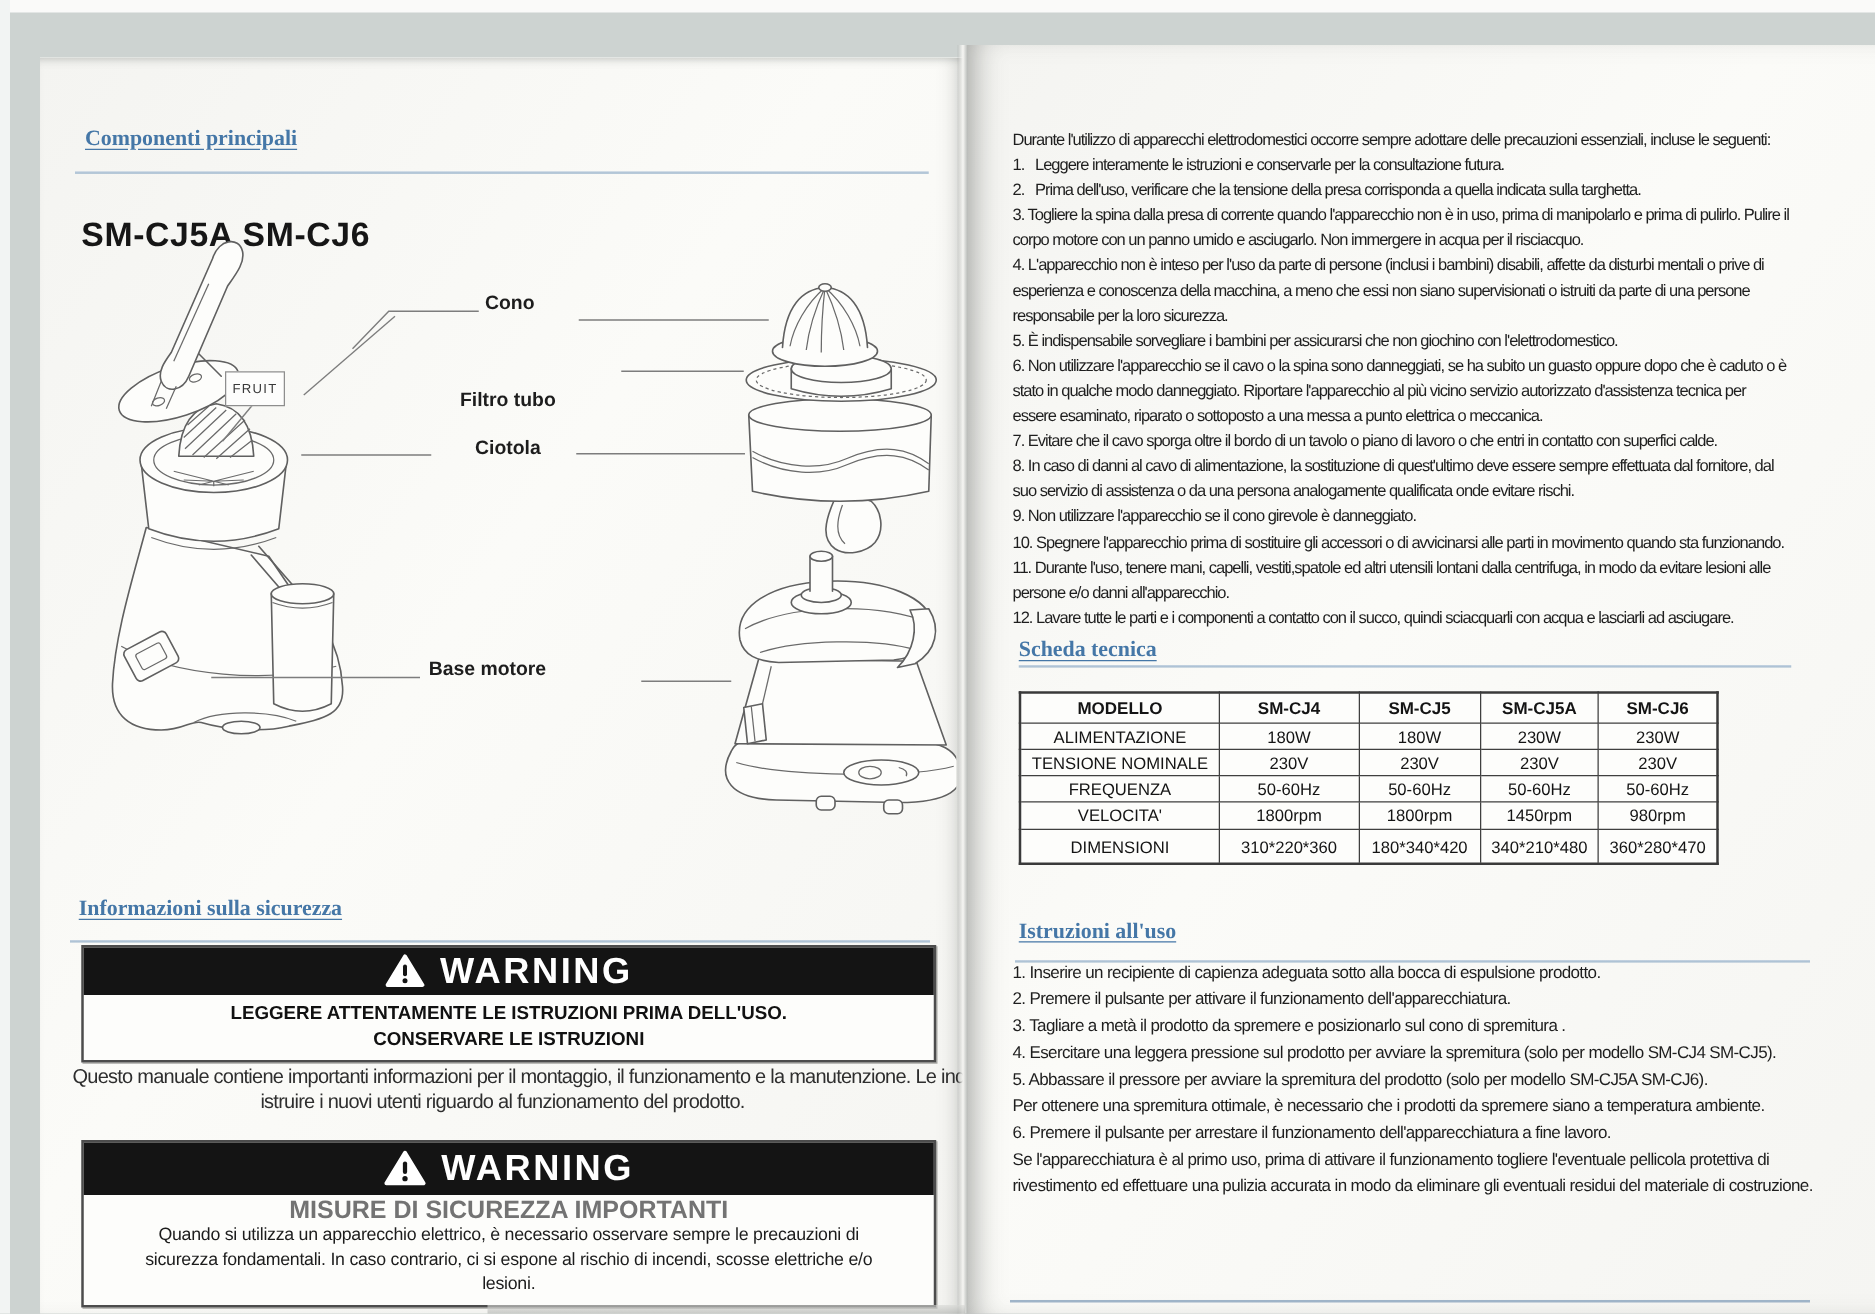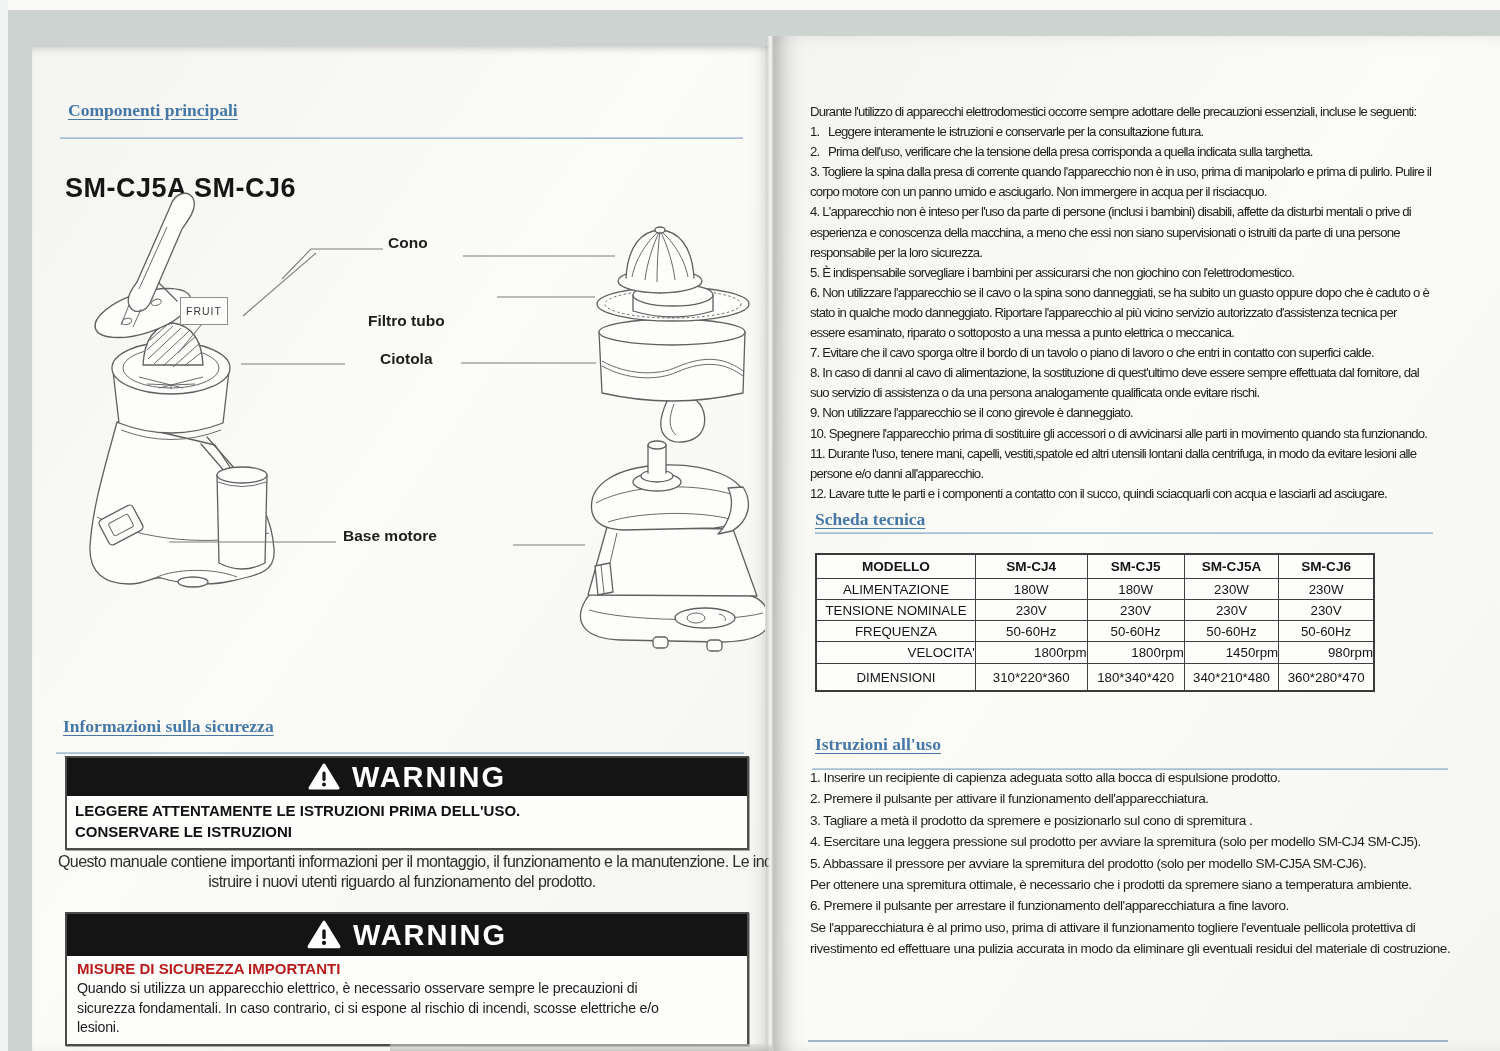--- a/index.html
+++ b/index.html
@@ -21,35 +21,35 @@
   .model-h{position:absolute;font-weight:bold;font-size:27px;letter-spacing:.5px;color:#161616;white-space:nowrap;}
   .model-h .fade{color:#555;}
   .dlabel{position:absolute;font-weight:bold;font-size:15.5px;color:#1d1d1d;white-space:nowrap;}
   .fruit-box{position:absolute;left:148px;top:251px;width:46px;height:26px;background:#fdfdfc;border:1.5px solid #8e8e8e;
              display:flex;align-items:center;justify-content:center;font-size:10.5px;letter-spacing:1px;color:#3a3a3a;}
   .diagram{position:absolute;left:23px;top:139px;}
   .warnbox{position:absolute;left:33px;width:680px;border:2px solid #4c4c4c;background:#fdfdfb;box-shadow:1px 1px 0 #a6a6a2;}
   .warnbar{background:#141414;display:flex;align-items:center;justify-content:center;gap:12px;}
   .warnbar-1{height:38px;} .warnbar-2{height:42px;}
   .wtitle{color:#fff;font-weight:bold;font-size:29px;letter-spacing:2px;}
-  .warnbody{text-align:left;padding:4px 8px 6px;}
+  .warnbody{text-align:center;padding:4px 8px 6px;}
   .wline{font-weight:bold;font-size:15px;line-height:21px;color:#111;}
-  .w2sub{font-weight:bold;font-size:15px;line-height:21px;color:#b91c1c;}
+  .w2sub{font-weight:bold;font-size:20px;line-height:21px;color:#737373;}
   .w2lines .line{font-size:14.2px;line-height:19.5px;color:#1c1c1c;letter-spacing:-.2px;}
   .midpara{position:absolute;left:26px;top:806px;width:688px;text-align:center;}
   .midpara .line{font-size:16px;line-height:20px;color:#2e2e2e;letter-spacing:-.6px;white-space:nowrap;}
   .textblock{position:absolute;left:38px;top:66px;width:690px;}
   .textblock .line{font-size:13.2px;line-height:20.1px;color:#1e1e1e;letter-spacing:-.8px;white-space:nowrap;}
   .usageblock{position:absolute;left:38px;top:731px;width:690px;}
   .usageblock .line{font-size:13.6px;line-height:21.4px;color:#1e1e1e;letter-spacing:-.5px;white-space:nowrap;}
   table.spec{position:absolute;left:43px;top:517px;width:560px;border-collapse:collapse;border:2px solid #3a3a3a;background:#fdfdfb;}
   table.spec th,table.spec td{border:1px solid #3f3f3f;text-align:center;padding:0;font-size:13.3px;color:#141414;}
   table.spec th{font-weight:bold;font-size:13.6px;height:23px;}
   table.spec tr td{height:20px;}
-  table.spec tr.r4 td{height:21px;text-align:right;}
+  table.spec tr.r4 td{height:21px;}
   table.spec tr.r5 td{height:26px;}
   .bottom-rule{position:absolute;left:36px;top:1004px;width:640px;height:1.5px;background:#9fb4c8;}
   .edge-shade{position:absolute;left:390px;top:1044px;width:382px;height:7px;background:linear-gradient(#d8d9d6,#aeb0ad);opacity:.6;}
   svg .ln{stroke:#606060;stroke-width:1.3;fill:none;stroke-linecap:round;stroke-linejoin:round;}
   svg .lnf{stroke:#606060;stroke-width:1.3;fill:#fdfdfb;stroke-linecap:round;stroke-linejoin:round;}
   svg .thin{stroke:#6a6a6a;stroke-width:1;fill:none;}
   svg .ptr{stroke:#7d7d7d;stroke-width:1.1;fill:none;}
 </style>
 </head>
 <body>

